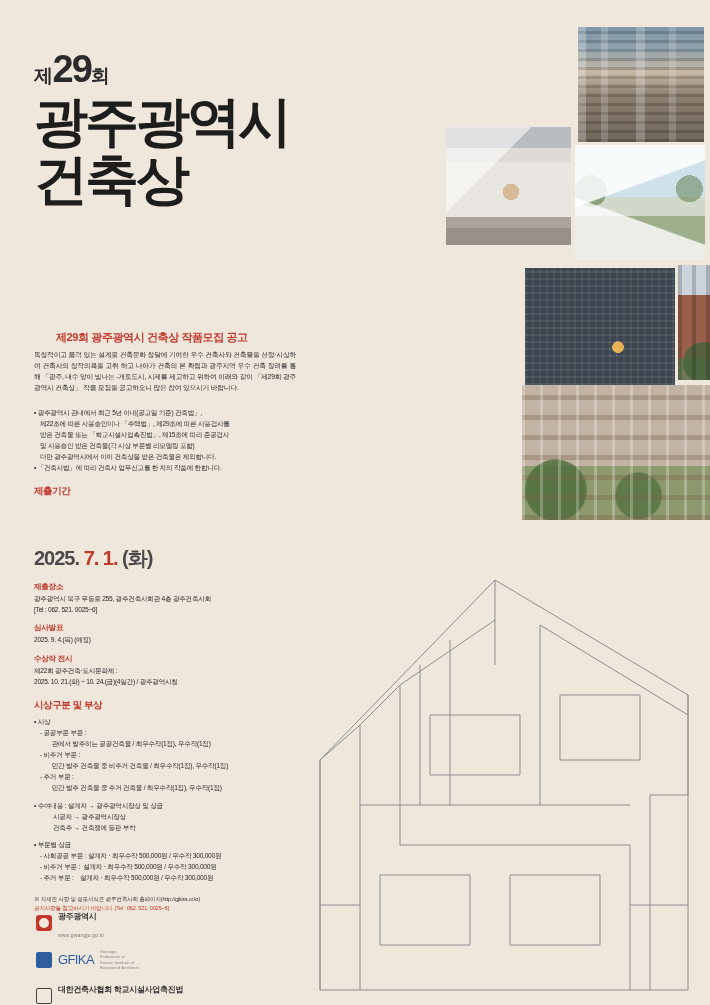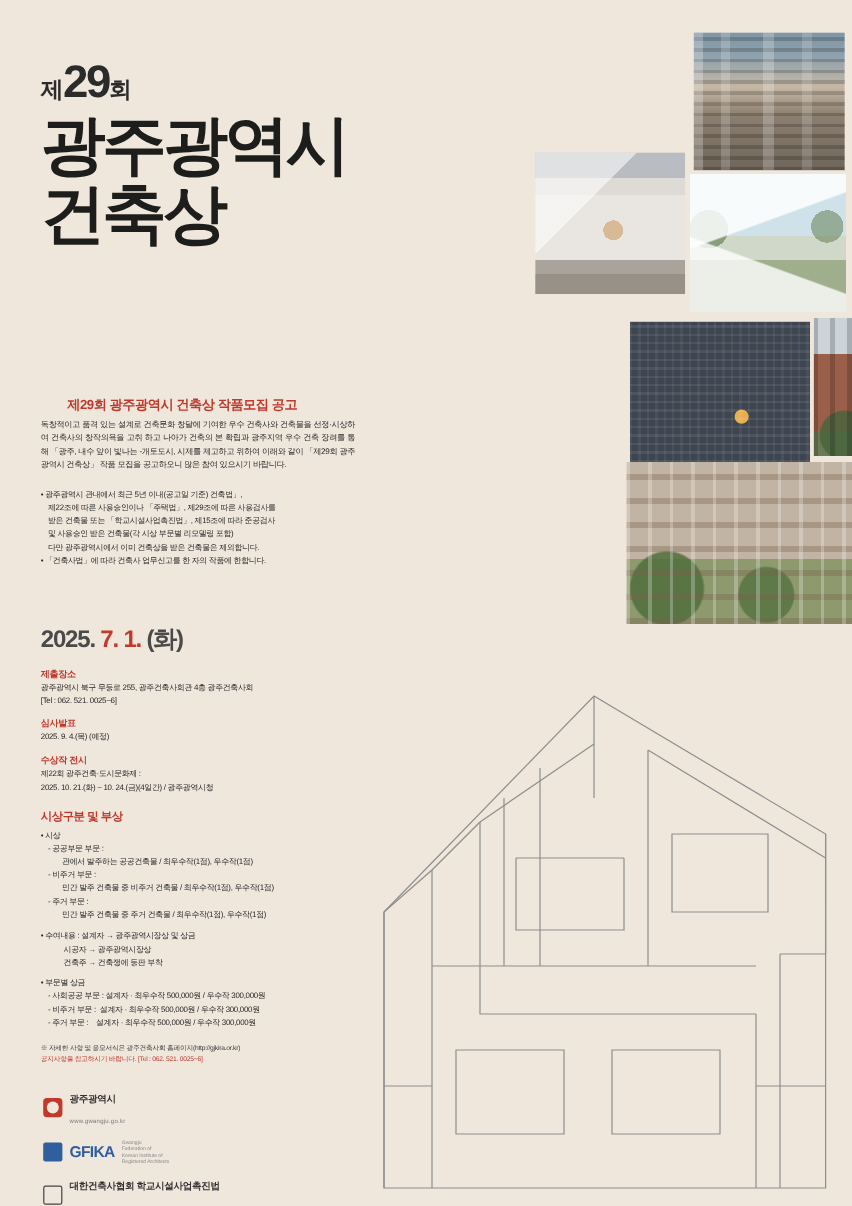--- a/index.html
+++ b/index.html
@@ -203,21 +203,21 @@
     content:""; position:absolute; left:3px; top:3px; width:10px; height:10px;
     border-radius:50%; background:#efe6dc;
   }
   .logo-mark.sq { background:#2f5f9e; border-radius:2px; }
   .logo-mark.sq:after{ display:none; }
   .logo-mark.ol { background:transparent; border:1.4px solid #444; border-radius:2px; }
   .logo-mark.ol:after{ display:none; }
   .logo-txt { line-height: 1.15; }
   .logo-t1 { font-size: 8px; font-weight: bold; color: #333; letter-spacing: -0.3px; }
   .logo-t2 { font-size: 5px; color: #7a7a7a; letter-spacing: 0.2px; }
-  .gfika { font-size: 13px; font-weight: bold; color: #2f5f9e; letter-spacing: -0.6px; }
+  .gfika { font-size: 13px; font-weight: normal; color: #2f5f9e; letter-spacing: -0.6px; }
   .gfika-sub { font-size: 4.2px; color: #8a8a8a; line-height: 1.3; }
 </style>
 </head>
 <body>
 
 <div class="poster">
 
   <svg class="blueprint" viewBox="0 0 410 460">
     <g fill="none" stroke="#8e8e8e" stroke-width="1">
       <path d="M20 215 L195 35 L388 150 L388 445 L20 445 Z"></path>
@@ -285,20 +285,21 @@
 
     <div class="bullets">
       <div>• 광주광역시 관내에서 최근 5년 이내(공고일 기준) 건축법」,</div>
       <div class="indent1">제22조에 따른 사용승인이나 「주택법」, 제29조에 따른 사용검사를</div>
       <div class="indent1">받은 건축물 또는 「학교시설사업촉진법」, 제15조에 따라 준공검사</div>
       <div class="indent1">및 사용승인 받은 건축물(각 시상 부문별 리모델링 포함)</div>
       <div class="indent1">다만 광주광역시에서 이미 건축상을 받은 건축물은 제외합니다.</div>
       <div>• 「건축사법」에 따라 건축사 업무신고를 한 자의 작품에 한합니다.</div>
     </div>
 
+    <h2 class="sec-h">제출기간</h2>
     <div class="dates">
       <div class="row">
         <span>2025.</span>
         <span class="rd">7. 1.</span>
         <span>(화)</span>
       </div>
     </div>
 
     <div class="mini-h">제출장소</div>
     <div class="mini-p" style="white-space:pre-wrap">광주광역시 북구 무등로 255, 광주건축사회관 4층 광주건축사회

